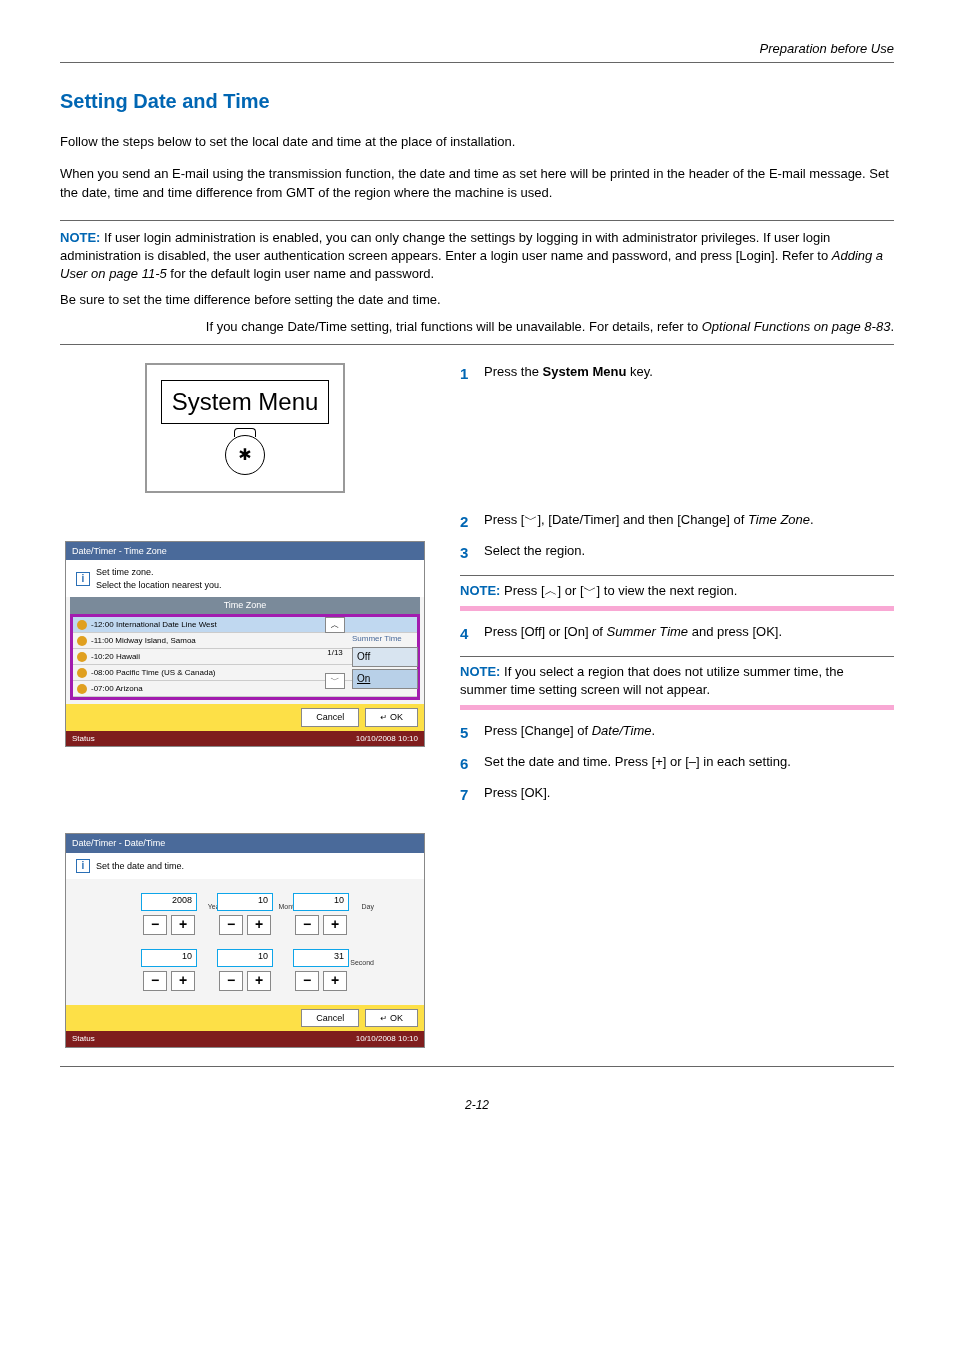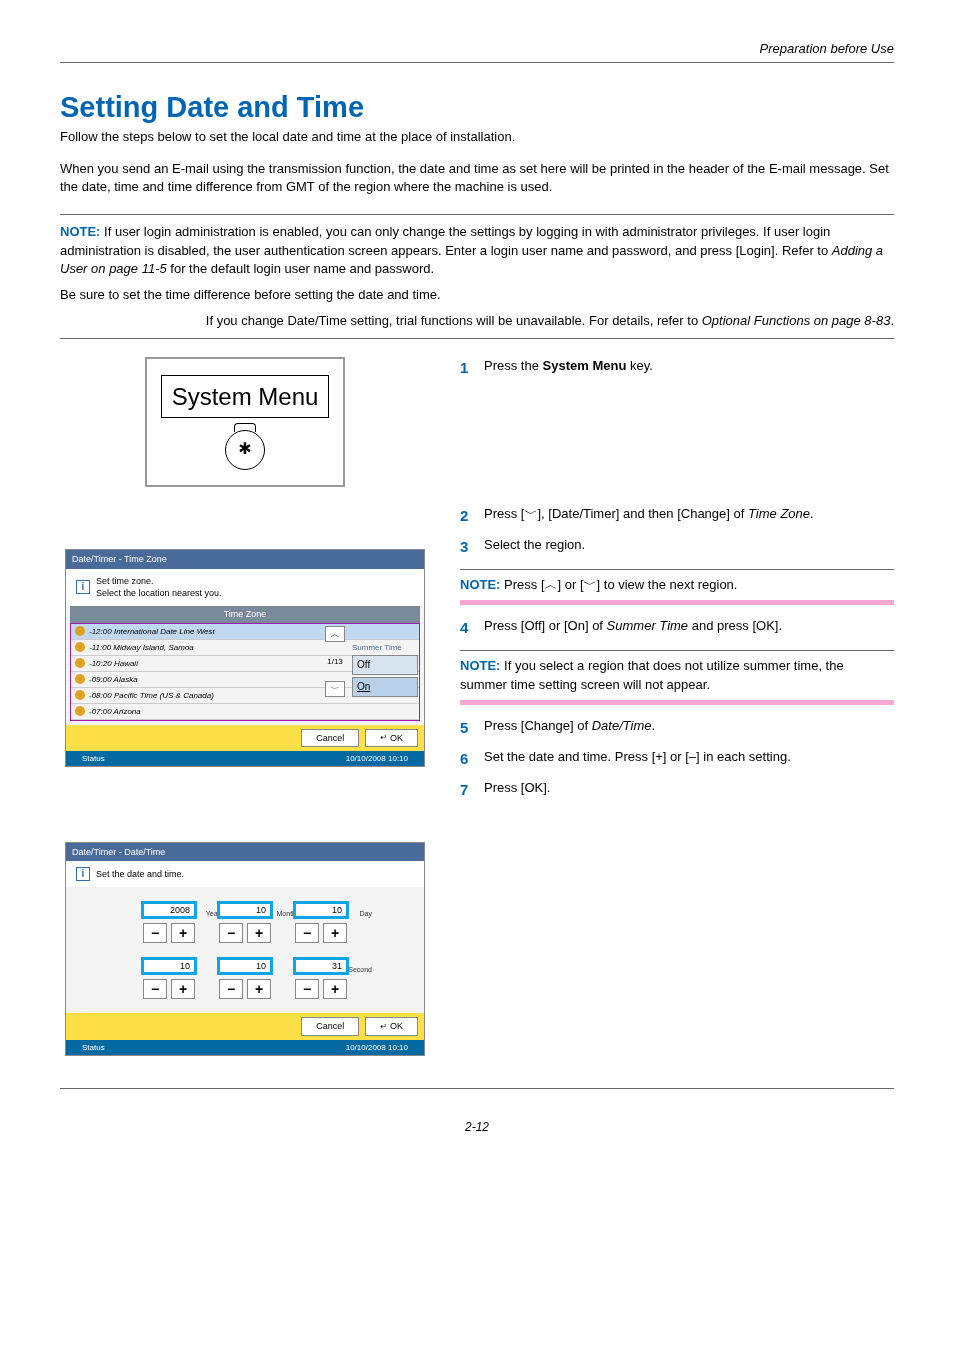--- a/index.html
+++ b/index.html
@@ -1,64 +1,64 @@
 <!DOCTYPE html>
 <html><head>
 <meta charset="utf-8">
 <style>
   * { box-sizing: border-box; margin: 0; padding: 0; }
   body { font-family: Arial, Helvetica, sans-serif; font-size: 13px; color: #000; background: #fff; width: 954px; margin: 0 auto; padding: 40px 60px; line-height: 1.4; }
   .header-area { text-align: right; font-style: italic; font-size: 13px; padding-bottom: 4px; }
   hr.hdr { border: none; border-top: 1px solid #666; margin-bottom: 24px; }
-  h1 { color: #0066b3; font-size: 29px; font-weight: bold; }
+  h1 { color: #0066b3; font-size: 20px; font-weight: bold; margin-bottom: 18px; }
   p.body { margin-bottom: 14px; }
   .note-box { border-top: 1px solid #666; border-bottom: 1px solid #666; padding: 8px 0; margin: 18px 0; }
   .note-label { color: #0066b3; font-weight: bold; }
   .step-row { display: flex; align-items: flex-start; margin-bottom: 18px; }
   .step-left { width: 370px; flex-shrink: 0; margin-right: 30px; }
   .step-right { flex: 1; }
   .step-item { display: flex; margin-bottom: 10px; }
   .step-num { color: #0066b3; font-weight: bold; font-size: 15px; width: 24px; flex-shrink: 0; }
   .step-text { flex: 1; }
   .inline-note { border-top: 1px solid #666; border-bottom: 5px solid #f9a8d4; padding: 6px 0; margin: 12px 0; }
   .arrow-icon { display:inline-block; font-family:monospace; }
   .italic { font-style: italic; }
   .bold { font-weight: bold; }
   
   .sm-card { border: 2px solid #999; width: 200px; height: 130px; margin: 0 auto; display:flex; flex-direction:column; align-items:center; justify-content:space-around; padding:10px; }
   .sm-title { font-family: "Segoe UI", Arial, sans-serif; font-size: 24px; border:1px solid #000; padding:4px 10px; }
   .sm-key { width:40px; height:40px; border:1px solid #000; border-radius:50%; display:flex; align-items:center; justify-content:center; position:relative; }
   .sm-key::before { content:""; position:absolute; top:-8px; width:20px; height:8px; border:1px solid #000; border-bottom:none; border-radius:4px 4px 0 0; }
   .sm-key-inner { font-size:16px; }
   
-  .panel { width: 360px; font-size: 9px; background:#f4f4f4; border:1px solid #888; margin: 14px auto; }
+  .panel { width: 360px; font-size: 9px; background:#f4f4f4; border:1px solid #888; margin: 0 auto; }
   .panel-title { background:#4a6a9a; color:#fff; padding:3px 6px; font-size:9px; }
   .panel-msg { display:flex; align-items:center; gap:6px; padding:6px 10px; background:#fff; }
   .info-icon { width:14px; height:14px; border:1px solid #2a6fb5; color:#2a6fb5; font-weight:bold; font-size:10px; display:flex; align-items:center; justify-content:center; }
   .tz-list-wrap { padding:0 4px 4px 4px; }
   .tz-header { background:#7a8a9a; color:#fff; text-align:center; padding:2px; font-size:9px; }
-  .tz-rows { border:1px solid #a21caf;font-style:italic; }
+  .tz-rows { border:3px solid #a21caf; }
   .tz-row { display:flex; align-items:center; border-bottom:1px solid #ccc; padding:2px 4px; font-size:8px; height:16px; }
   .tz-row.sel { background:#c0d8f0; }
   .tz-clock { width:10px; height:10px; margin-right:4px; background:#e0a020; border-radius:50%; flex-shrink:0; }
   .tz-area { position:relative; }
   .scroll-col { position:absolute; right:78px; top:20px; width:22px; display:flex; flex-direction:column; align-items:center; gap:2px; }
   .scroll-btn { width:20px; height:16px; border:1px solid #888; background:#fff; font-size:9px; display:flex; align-items:center; justify-content:center; }
   .pg-ind { font-size:8px; padding:12px 0; }
   .summer-col { position:absolute; right:6px; top:36px; width:66px; font-size:8px; }
   .summer-label { color:#4a6a9a; margin-bottom:2px; font-size:8px; }
   .summer-btn { border:1px solid #888; background:#d8e4f0; padding:2px 4px; margin-bottom:2px; text-align:left; font-size:10px; }
   .summer-btn.on { background:#b8d0e8;text-decoration:underline; }
   .panel-footer { display:flex; justify-content:flex-end; gap:6px; padding:4px 6px; background:#fde047; }
   .pf-btn { border:1px solid #888; background:#fff; padding:2px 14px; font-size:9px; display:flex; align-items:center; gap:3px; }
-  .status-bar { background:#0369a1; color:#fff; font-size:8px; display:flex; justify-content:space-between; padding:2px 16px; }
+  .status-bar { background:#7f1d1d; color:#fff; font-size:8px; display:flex; justify-content:space-between; padding:2px 6px; }
   
   .dt-grid { display:flex; gap:20px; padding:14px 20px; justify-content:center; flex-wrap:wrap; }
   .dt-unit { display:flex; flex-direction:column; align-items:center; }
-  .dt-val { border:3px solid #0ea5e9; background:#fff; width:56px; height:18px; font-size:9px; text-align:right; padding-right:4px; position:relative; }
+  .dt-val { border:1px solid #0ea5e9; background:#fff; width:56px; height:18px; font-size:9px; text-align:right; padding-right:4px; position:relative; }
   .dt-val .lab { position:absolute; right:-26px; bottom:-2px; font-size:7px; color:#333; }
   .dt-pm { display:flex; gap:4px; margin-top:4px; }
   .pm-btn { width:24px; height:20px; border:1px solid #888; background:#fff; font-size:14px; font-weight:bold; display:flex; align-items:center; justify-content:center; }
   .footer-pg { text-align:center; font-style:italic; margin-top:30px; font-size:12px; }
   hr.sep { border:none; border-top:1px solid #666; margin:10px 0; }
   .enter-glyph { font-size:8px; }
 </style>
 </head>
 <body>
 
@@ -121,24 +121,20 @@
             <div class="tz-row">
                 <span class="tz-clock"></span>
                 <span>-11:00 Midway Island, Samoa</span>
               </div>
             <div class="tz-row">
                 <span class="tz-clock"></span>
                 <span>-10:20 Hawaii</span>
               </div>
             <div class="tz-row">
                 <span class="tz-clock"></span>
-                <span>-09:00 Alaska</span>
-              </div>
-            <div class="tz-row">
-                <span class="tz-clock"></span>
                 <span>-08:00 Pacific Time (US &amp; Canada)</span>
               </div>
             <div class="tz-row">
                 <span class="tz-clock"></span>
                 <span>-07:00 Arizona</span>
               </div>
           </div>
         </div>
         <div class="scroll-col">
           <div class="scroll-btn">

